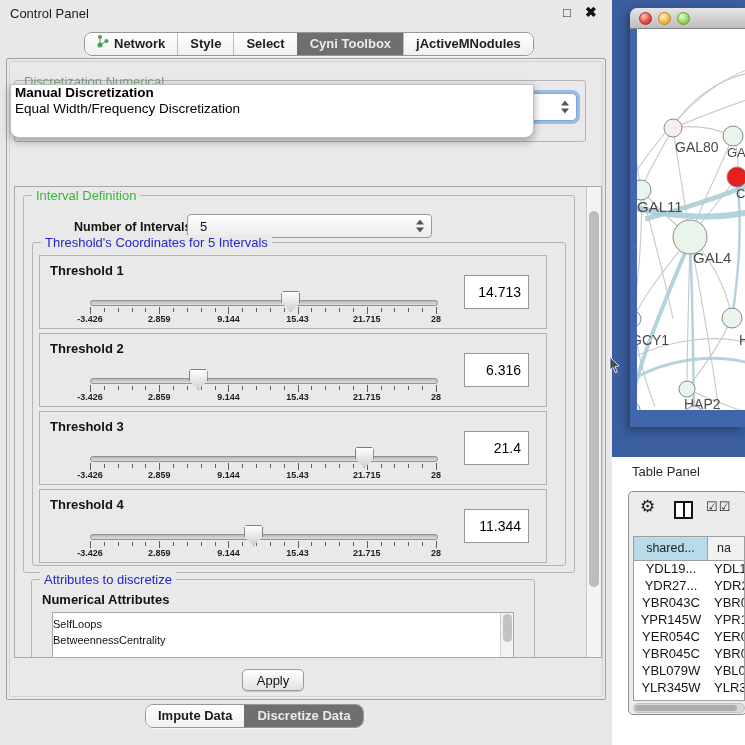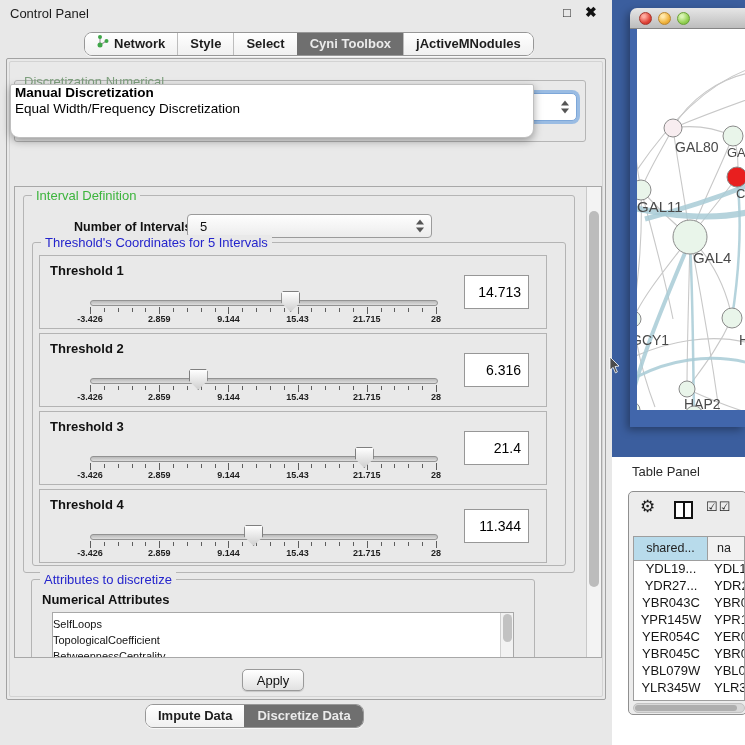--- a/index.html
+++ b/index.html
@@ -331,21 +331,20 @@
       </div>
 
       <div class="attr-group">
         <span class="group-title gt-blue">Attributes to discretize</span>
         <div class="attr-subtitle">Numerical Attributes</div>
         <div class="attr-list" id="attr-list">
           <div class="attr-vscroll">
               <div class="attr-vthumb"></div>
             </div>
         <div class="list-item">SelfLoops</div>
-            <div class="list-item">TopologicalCoefficient</div>
             <div class="list-item">BetweennessCentrality</div>
           </div>
       </div>
 
       <div class="vscroll">
         <div class="vscroll-thumb"></div>
       </div>
     </div>
 
     <div class="apply-btn">Apply</div>

